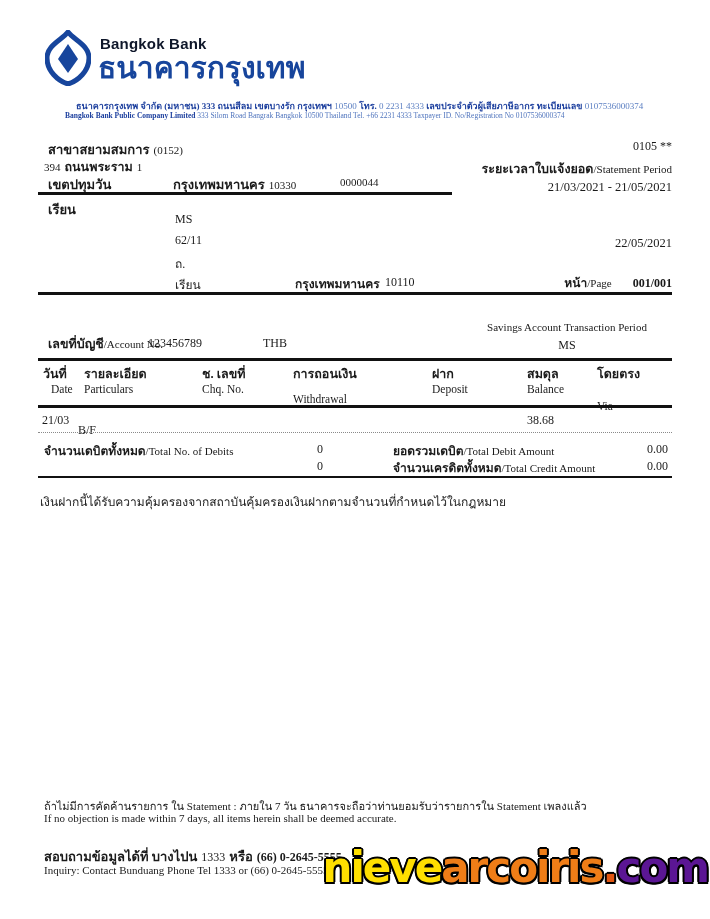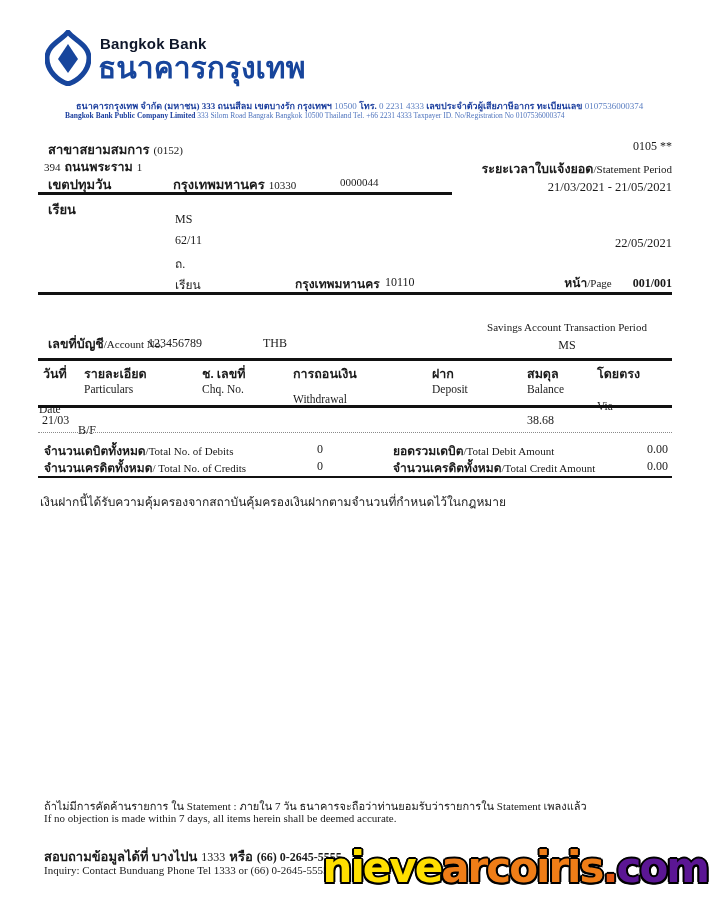--- a/index.html
+++ b/index.html
@@ -108,21 +108,21 @@
   <div class="rule" style="left:38px;top:358px;width:634px;height:3px;"></div>
 
   <div class="abs hdr-th" style="left:43px;top:364px;">วันที่</div>
   <div class="abs hdr-th" style="left:84px;top:364px;">รายละเอียด</div>
   <div class="abs hdr-th" style="left:202px;top:364px;">ช. เลขที่</div>
   <div class="abs hdr-th" style="left:293px;top:364px;">การถอนเงิน</div>
   <div class="abs hdr-th" style="left:432px;top:364px;">ฝาก</div>
   <div class="abs hdr-th" style="left:527px;top:364px;">สมดุล</div>
   <div class="abs hdr-th" style="left:597px;top:364px;">โดยตรง</div>
 
-  <div class="abs hdr-en" style="left:39px;top:383px;margin-top:20px;">Date</div>
+  <div class="abs hdr-en" style="left:51px;top:383px;">Date</div>
   <div class="abs hdr-en" style="left:84px;top:383px;">Particulars</div>
   <div class="abs hdr-en" style="left:202px;top:383px;">Chq. No.</div>
   <div class="abs hdr-en" style="left:293px;top:383px;margin-top:10px;">Withdrawal</div>
   <div class="abs hdr-en" style="left:432px;top:383px;">Deposit</div>
   <div class="abs hdr-en" style="left:527px;top:383px;">Balance</div>
   <div class="abs hdr-en" style="left:597px;top:400px;text-align:center;">Via</div>
 
   <div class="rule" style="left:38px;top:405px;width:634px;height:2.5px;"></div>
 
   <div>
@@ -135,23 +135,20 @@
 
   <div class="abs" style="left:44px;top:441px;">
     <span class="thb" style="font-size:12px;">จำนวนเดบิตทั้งหมด</span><span class="txt-s">/Total No. of Debits</span>
   </div>
   <div class="abs txt" style="left:317px;top:442px;">0</div>
   <div class="abs" style="left:393px;top:441px;">
     <span class="thb" style="font-size:12px;">ยอดรวมเดบิต</span><span class="txt-s">/Total Debit Amount</span>
   </div>
   <div class="abs txt right" style="right:42px;top:442px;">0.00</div>
 
-  <div class="abs" style="left:44px;top:458px;">
-    <span class="thb" style="font-size:12px;">จำนวนเครดิตทั้งหมด</span><span class="txt-s">/ Total No. of Credits</span>
-  </div>
   <div class="abs txt" style="left:317px;top:459px;">0</div>
   <div class="abs" style="left:393px;top:458px;">
     <span class="thb" style="font-size:12px;">จำนวนเครดิตทั้งหมด</span><span class="txt-s">/Total Credit Amount</span>
   </div>
   <div class="abs txt right" style="right:42px;top:459px;">0.00</div>
 
   <div class="rule" style="left:38px;top:476px;width:634px;height:2px;"></div>
 
   <div class="abs txt" style="left:40px;top:492px;">เงินฝากนี้ได้รับความคุ้มครองจากสถาบันคุ้มครองเงินฝากตามจำนวนที่กำหนดไว้ในกฎหมาย</div>
 

